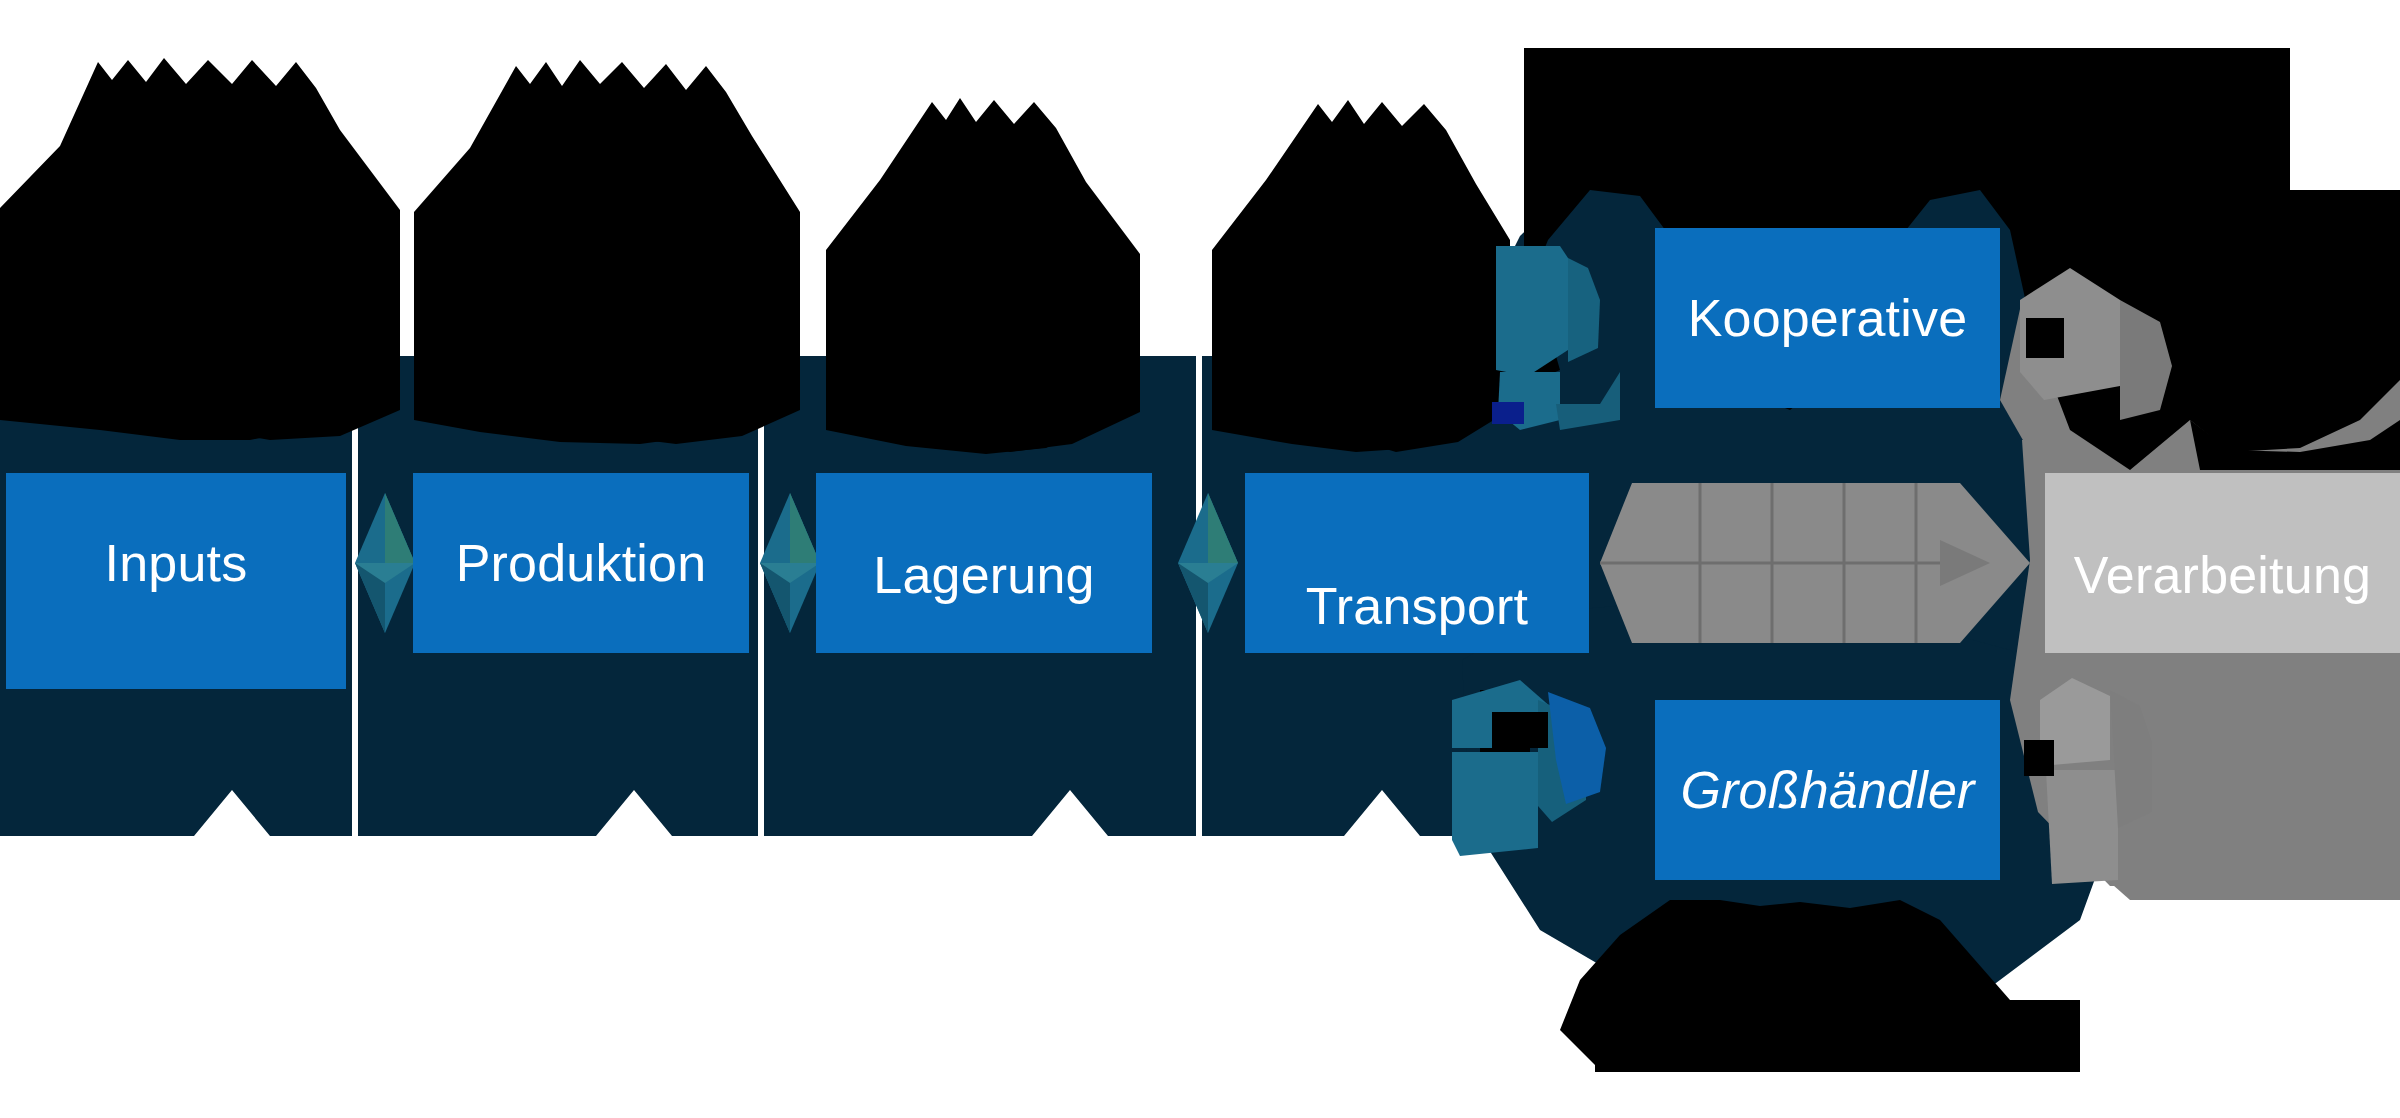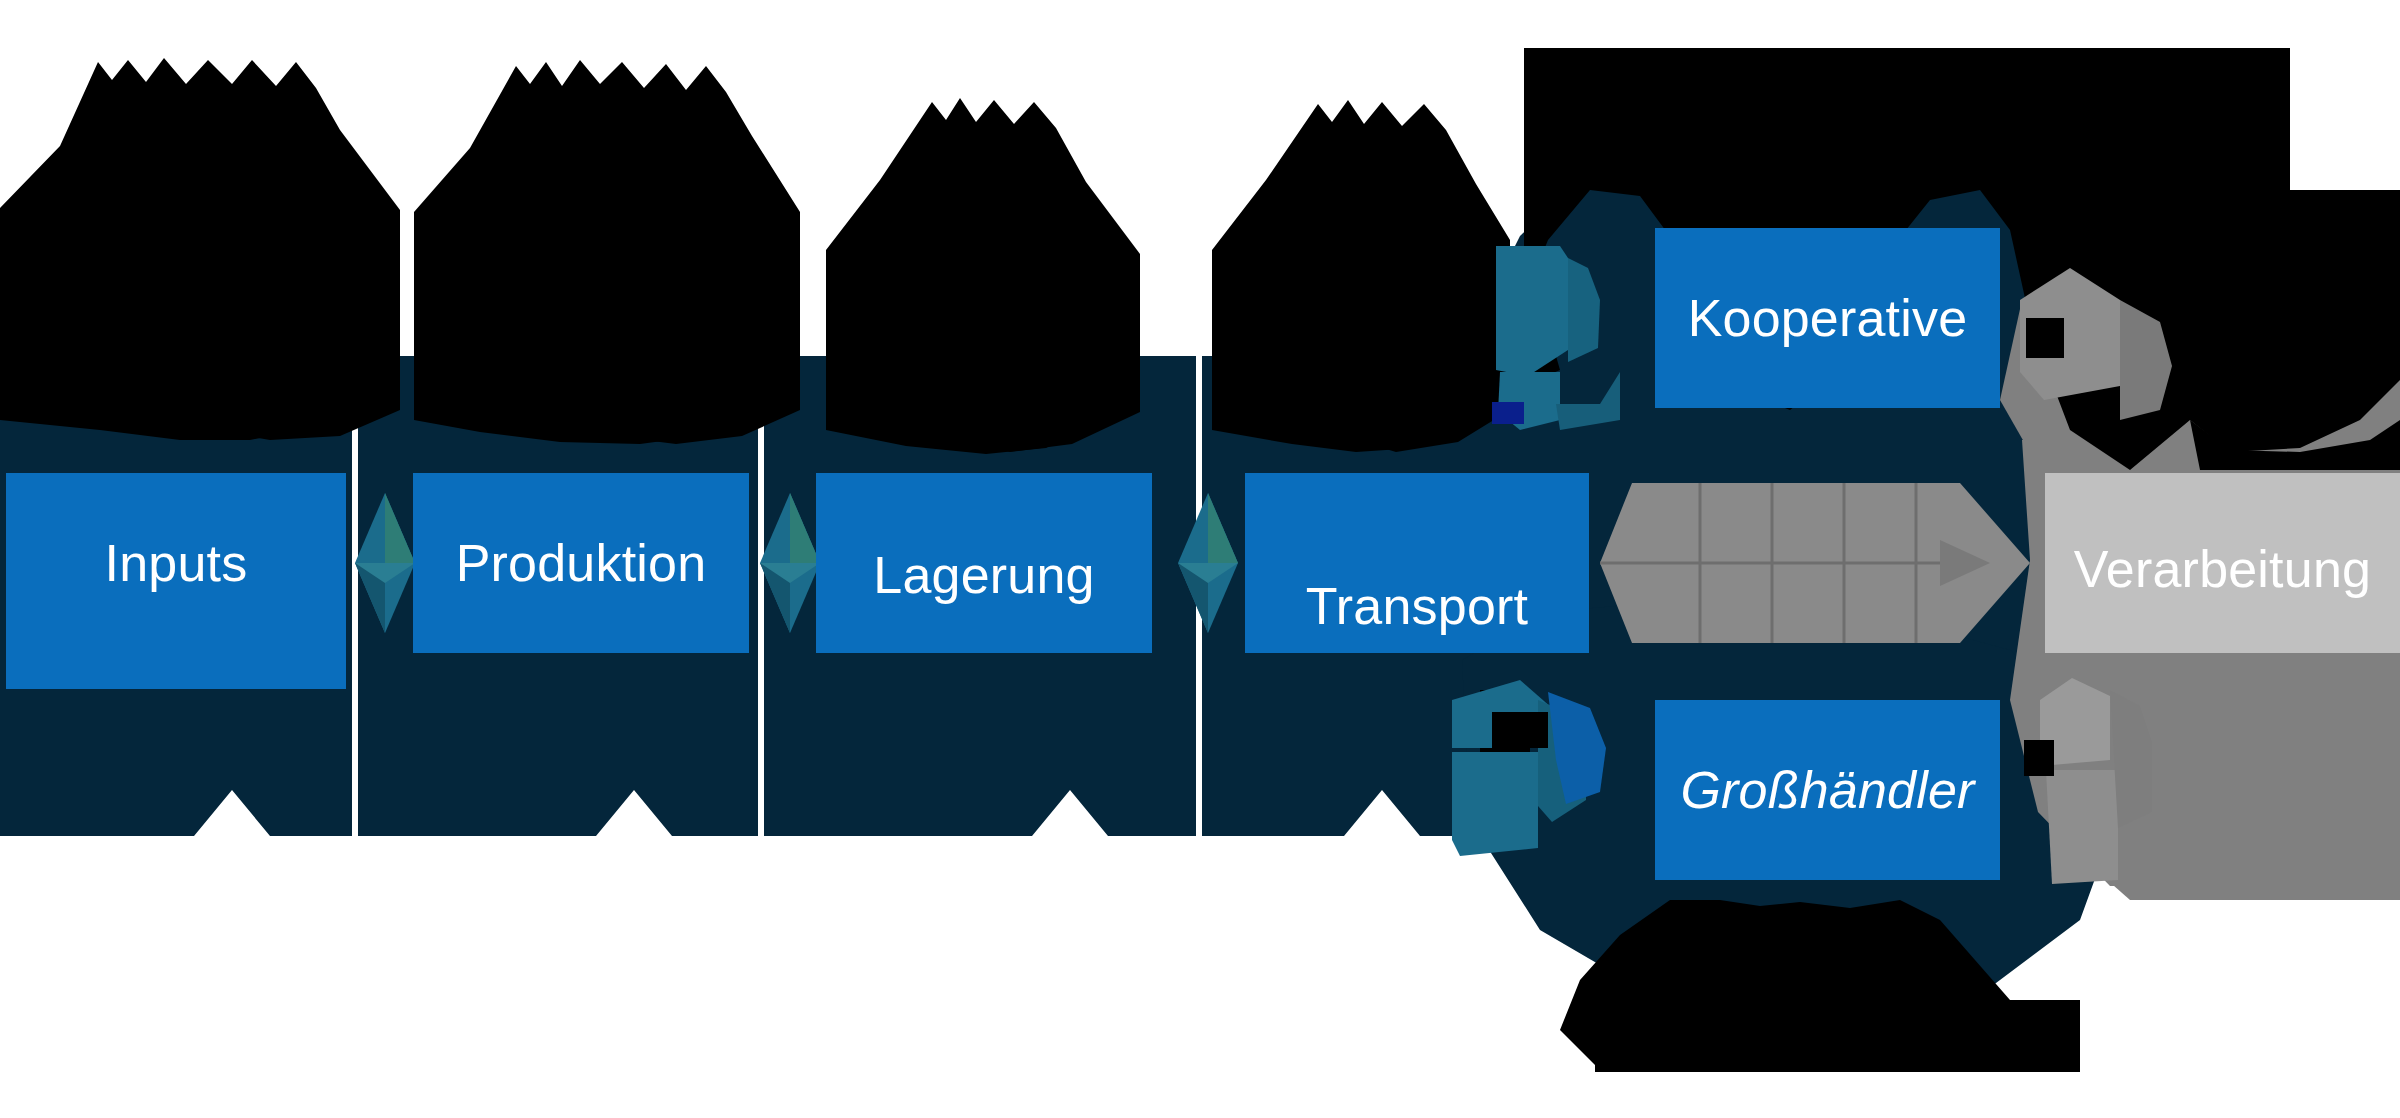--- a/index.html
+++ b/index.html
@@ -183,16 +183,16 @@
 
   <div class="box" style="left:1655px;top:228px;width:345px;height:180px;background:#0A6EBD;">
     <div class="lbl" style="left:0;top:0;width:345px;height:180px;">Kooperative</div>
   </div>
 
   <div class="box" style="left:1655px;top:700px;width:345px;height:180px;background:#0A6EBD;font-style:italic;">
     <div class="lbl" style="left:0;top:0;width:345px;height:180px;">Großhändler</div>
   </div>
 
   <div class="box" style="left:2045px;top:473px;width:355px;height:180px;background:#C0C0C0;">
-    <div class="lbl" style="left:0;top:6px;width:355px;height:180px;">Verarbeitung</div>
+    <div class="lbl" style="left:0;top:12px;width:355px;height:180px;">Verarbeitung</div>
   </div>
 
 </div>
 
 </body></html>

